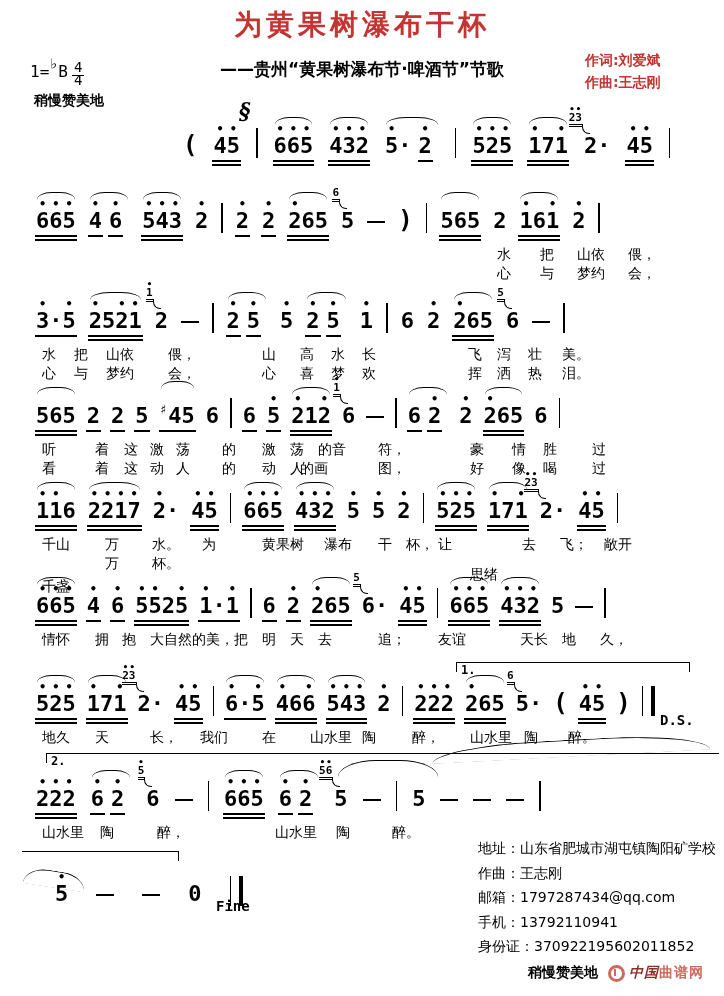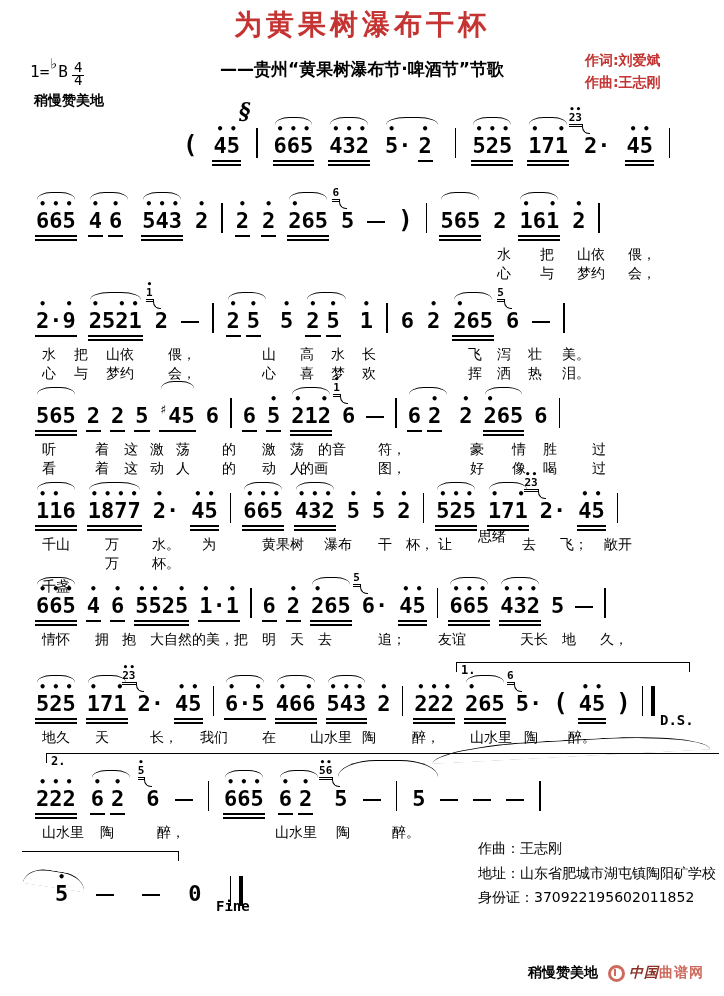--- a/index.html
+++ b/index.html
@@ -176,21 +176,21 @@
     <span class="lyr" style="left: 628px; top: 246px;">偎，</span>
     <span class="lyr" style="left: 497px; top: 265px;">心</span>
     <span class="lyr" style="left: 540px; top: 265px;">与</span>
     <span class="lyr" style="left: 577px; top: 265px;">梦约</span>
     <span class="lyr" style="left: 628px; top: 265px;">会，</span>
     <div class="mline" style="left: 36px; top: 303px;">
       <span class="tok" style="margin-right: 13px;"><span class="dots">
           <span class="dc">•</span>
           <span class="dc" style="visibility: hidden;">•</span>
           <span class="dc">•</span>
-        </span><span class="nt">2·9</span><span class="ul u1"></span></span>
+        </span><span class="nt">3·5</span><span class="ul u1"></span></span>
       <span class="tok" style="margin-right: 13px;"><span class="dots">
           <span class="dc">•</span>
           <span class="dc" style="visibility: hidden;">•</span>
           <span class="dc">•</span>
           <span class="dc">•</span>
         </span><span class="nt">2521</span><span class="ul u1"></span><span class="ul u2"></span><span class="slur"></span></span>
       <span class="tok" style="margin-right: 13px;"><span class="nt">2</span><span class="grace"><span class="gdots">
             <span class="dc">•</span>
           </span><span>1</span><span class="ghook"></span></span></span>
       <span class="dash" style="margin-right: 13px;"></span>
@@ -329,21 +329,21 @@
       <span class="tok" style="margin-right: 12px;"><span class="dots">
           <span class="dc">•</span>
           <span class="dc">•</span>
           <span class="dc" style="visibility: hidden;">•</span>
         </span><span class="nt">116</span><span class="ul u1"></span><span class="ul u2"></span><span class="slur"></span></span>
       <span class="tok" style="margin-right: 12px;"><span class="dots">
           <span class="dc">•</span>
           <span class="dc">•</span>
           <span class="dc">•</span>
           <span class="dc">•</span>
-        </span><span class="nt">1877</span><span class="ul u1"></span><span class="ul u2"></span><span class="slur"></span></span>
+        </span><span class="nt">2217</span><span class="ul u1"></span><span class="ul u2"></span><span class="slur"></span></span>
       <span class="tok" style="margin-right: 12px;"><span class="dots">
           <span class="dc">•</span>
           <span class="dc" style="visibility: hidden;">•</span>
         </span><span class="nt">2·</span></span>
       <span class="tok" style="margin-right: 12px;"><span class="dots">
           <span class="dc">•</span>
           <span class="dc">•</span>
         </span><span class="nt">45</span><span class="ul u1"></span><span class="ul u2"></span></span>
       <span class="bar" style="margin-right: 12px;"></span>
       <span class="tok" style="margin-right: 12px;"><span class="dots">
@@ -388,21 +388,21 @@
     </div>
     <span class="lyr" style="left: 42px; top: 536px;">千山</span>
     <span class="lyr" style="left: 105px; top: 536px;">万</span>
     <span class="lyr" style="left: 152px; top: 536px;">水。</span>
     <span class="lyr" style="left: 202px; top: 536px;">为</span>
     <span class="lyr" style="left: 262px; top: 536px;">黄果树</span>
     <span class="lyr" style="left: 324px; top: 536px;">瀑布</span>
     <span class="lyr" style="left: 378px; top: 536px;">干</span>
     <span class="lyr" style="left: 406px; top: 536px;">杯，</span>
     <span class="lyr" style="left: 438px; top: 536px;">让</span>
-    <span class="lyr" style="left: 470px; top: 528px; margin-left: 8px;">思绪</span>
+    <span class="lyr" style="left: 470px; top: 566px;">思绪</span>
     <span class="lyr" style="left: 522px; top: 536px;">去</span>
     <span class="lyr" style="left: 560px; top: 536px;">飞；</span>
     <span class="lyr" style="left: 604px; top: 536px;">敞开</span>
     <span class="lyr" style="left: 42px; top: 578px;">千盏</span>
     <span class="lyr" style="left: 105px; top: 555px;">万</span>
     <span class="lyr" style="left: 152px; top: 555px;">杯。</span>
     <div class="mline" style="left: 36px; top: 588px;">
       <span class="tok" style="margin-right: 11px;"><span class="dots">
           <span class="dc">•</span>
           <span class="dc">•</span>
@@ -609,22 +609,24 @@
     <div class="arc" style="left: 432px; top: 747px; width: 278px; transform: rotate(-3deg);"></div>
     <div class="arc" style="left: 24px; top: 866px; width: 62px; transform: rotate(9deg);"></div>
     <div class="mark segno" style="left: 239px; top: 97px;">§</div>
     <div class="mark ds" style="left: 660px; top: 712px;">D.S.</div>
     <div class="mark ds" style="left: 216px; top: 898px;">Fine</div>
   </div>
 
 <div class="fcol" style="left:190px;top:848px;" id="fcol-left">
   </div>
 <div class="fcol" style="left:478px;top:836px;" id="fcol-right">
+    <div>地址：山东省肥城市湖屯镇陶阳矿学校</div>
     <div>作曲：王志刚</div>
-    <div>地址：山东省肥城市湖屯镇陶阳矿学校</div>
+    <div>邮箱：1797287434@qq.com</div>
+    <div>手机：13792110941</div>
     <div>身份证：370922195602011852</div>
   </div>
 
 <div class="upload">
   <span>稍慢赞美地</span>
   <span class="logo-icon">
       <i></i>
     </span>
   <span class="logo-cn">中国</span>
   <span class="logo-rest">曲谱网</span>

